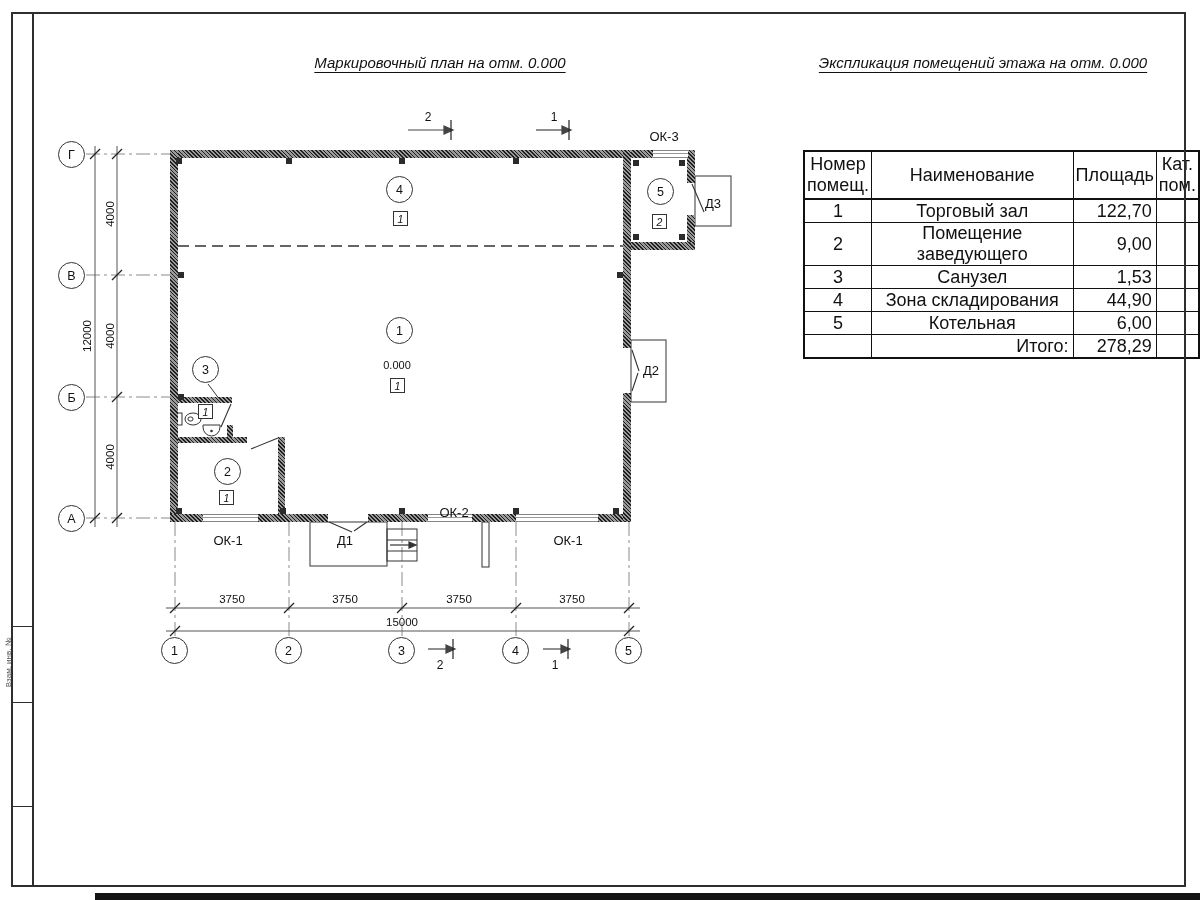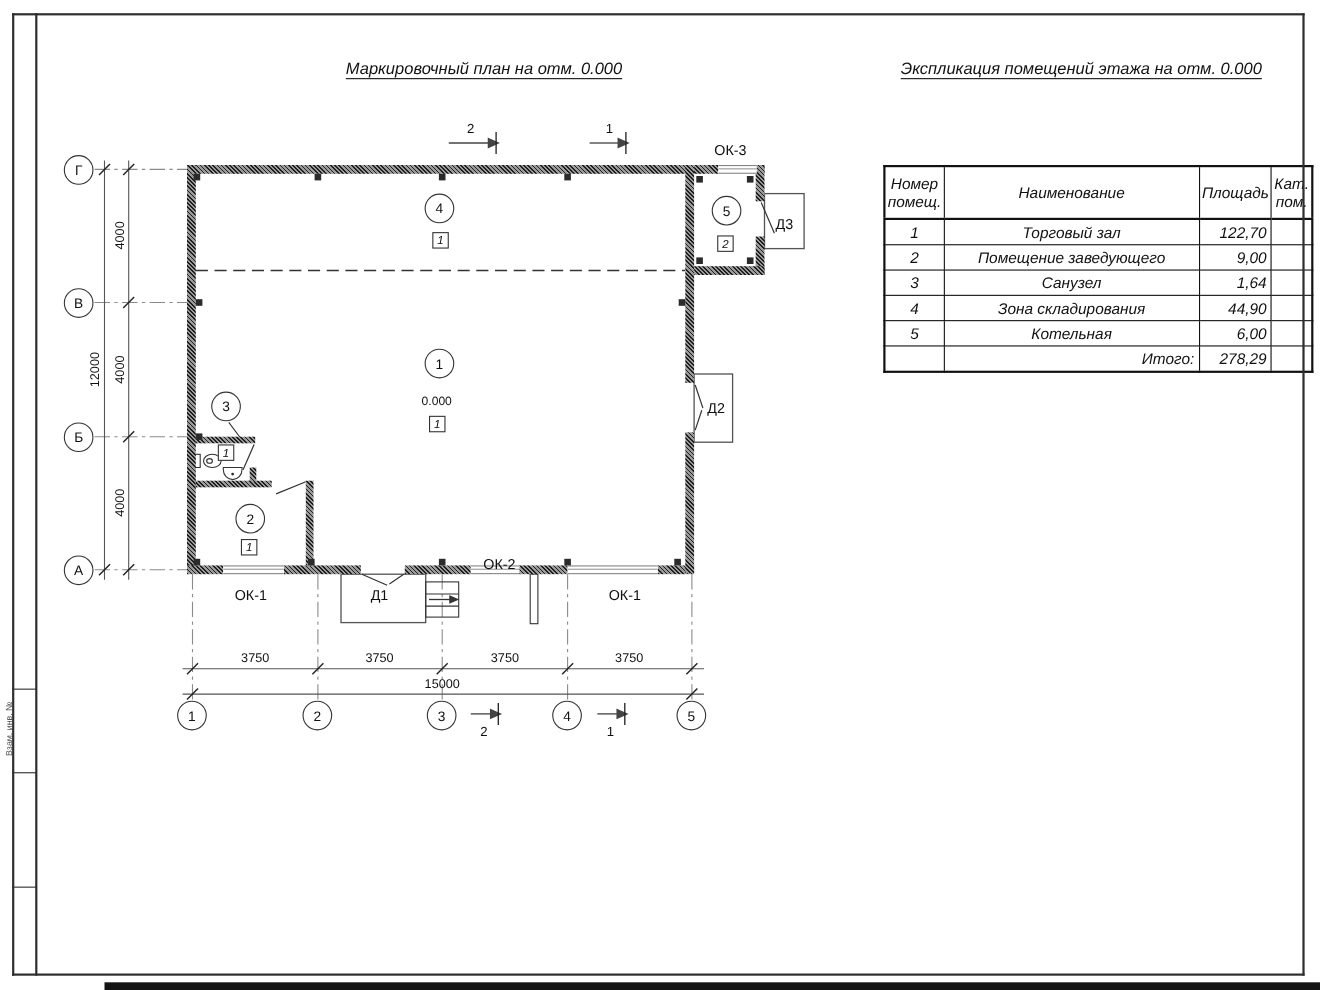--- a/index.html
+++ b/index.html
@@ -22,21 +22,21 @@
        display:flex;align-items:center;justify-content:center;font-size:12.5px;}
   .sq{position:absolute;width:13px;height:13px;border:1px solid #333;background:#fff;
       display:flex;align-items:center;justify-content:center;font-size:10.5px;font-style:italic;}
   .title{position:absolute;font-style:italic;font-size:15px;text-align:center;
          text-decoration:underline;text-underline-offset:4px;}
   
   .fl{position:absolute;background:#2e2e2e;}
   .stamp-side{position:absolute;font-size:8px;color:#555;text-align:center;transform:rotate(-90deg);white-space:nowrap;}
   
   .tbl{position:absolute;left:803px;top:150px;border-collapse:collapse;table-layout:fixed;
-       font-size:14px;background:#fff;font-style:italic;}
+       font-size:18px;background:#fff;}
   .tbl,.tbl th,.tbl td{border:1.2px solid #111;}
   .tbl{border-width:2px;}
   .tbl th{height:46px;font-weight:normal;white-space:pre-line;border-bottom-width:2px;padding:0 2px;}
   .tbl td{height:22px;padding:0 4px;}
   .c{text-align:center;} .r{text-align:right;padding-right:8px;} .l{text-align:center;padding-left:6px;}
 </style>
 </head>
 <body>
 
 <div class="sheet">
@@ -294,21 +294,21 @@
       </tr>
       <tr>
         <td class="c">2</td>
         <td class="l">Помещение заведующего</td>
         <td class="r">9,00</td>
         <td class="c"></td>
       </tr>
       <tr>
         <td class="c">3</td>
         <td class="l">Санузел</td>
-        <td class="r">1,64</td>
+        <td class="r">1,53</td>
         <td class="c"></td>
       </tr>
       <tr>
         <td class="c">4</td>
         <td class="l">Зона складирования</td>
         <td class="r">44,90</td>
         <td class="c"></td>
       </tr>
       <tr>
         <td class="c">5</td>

